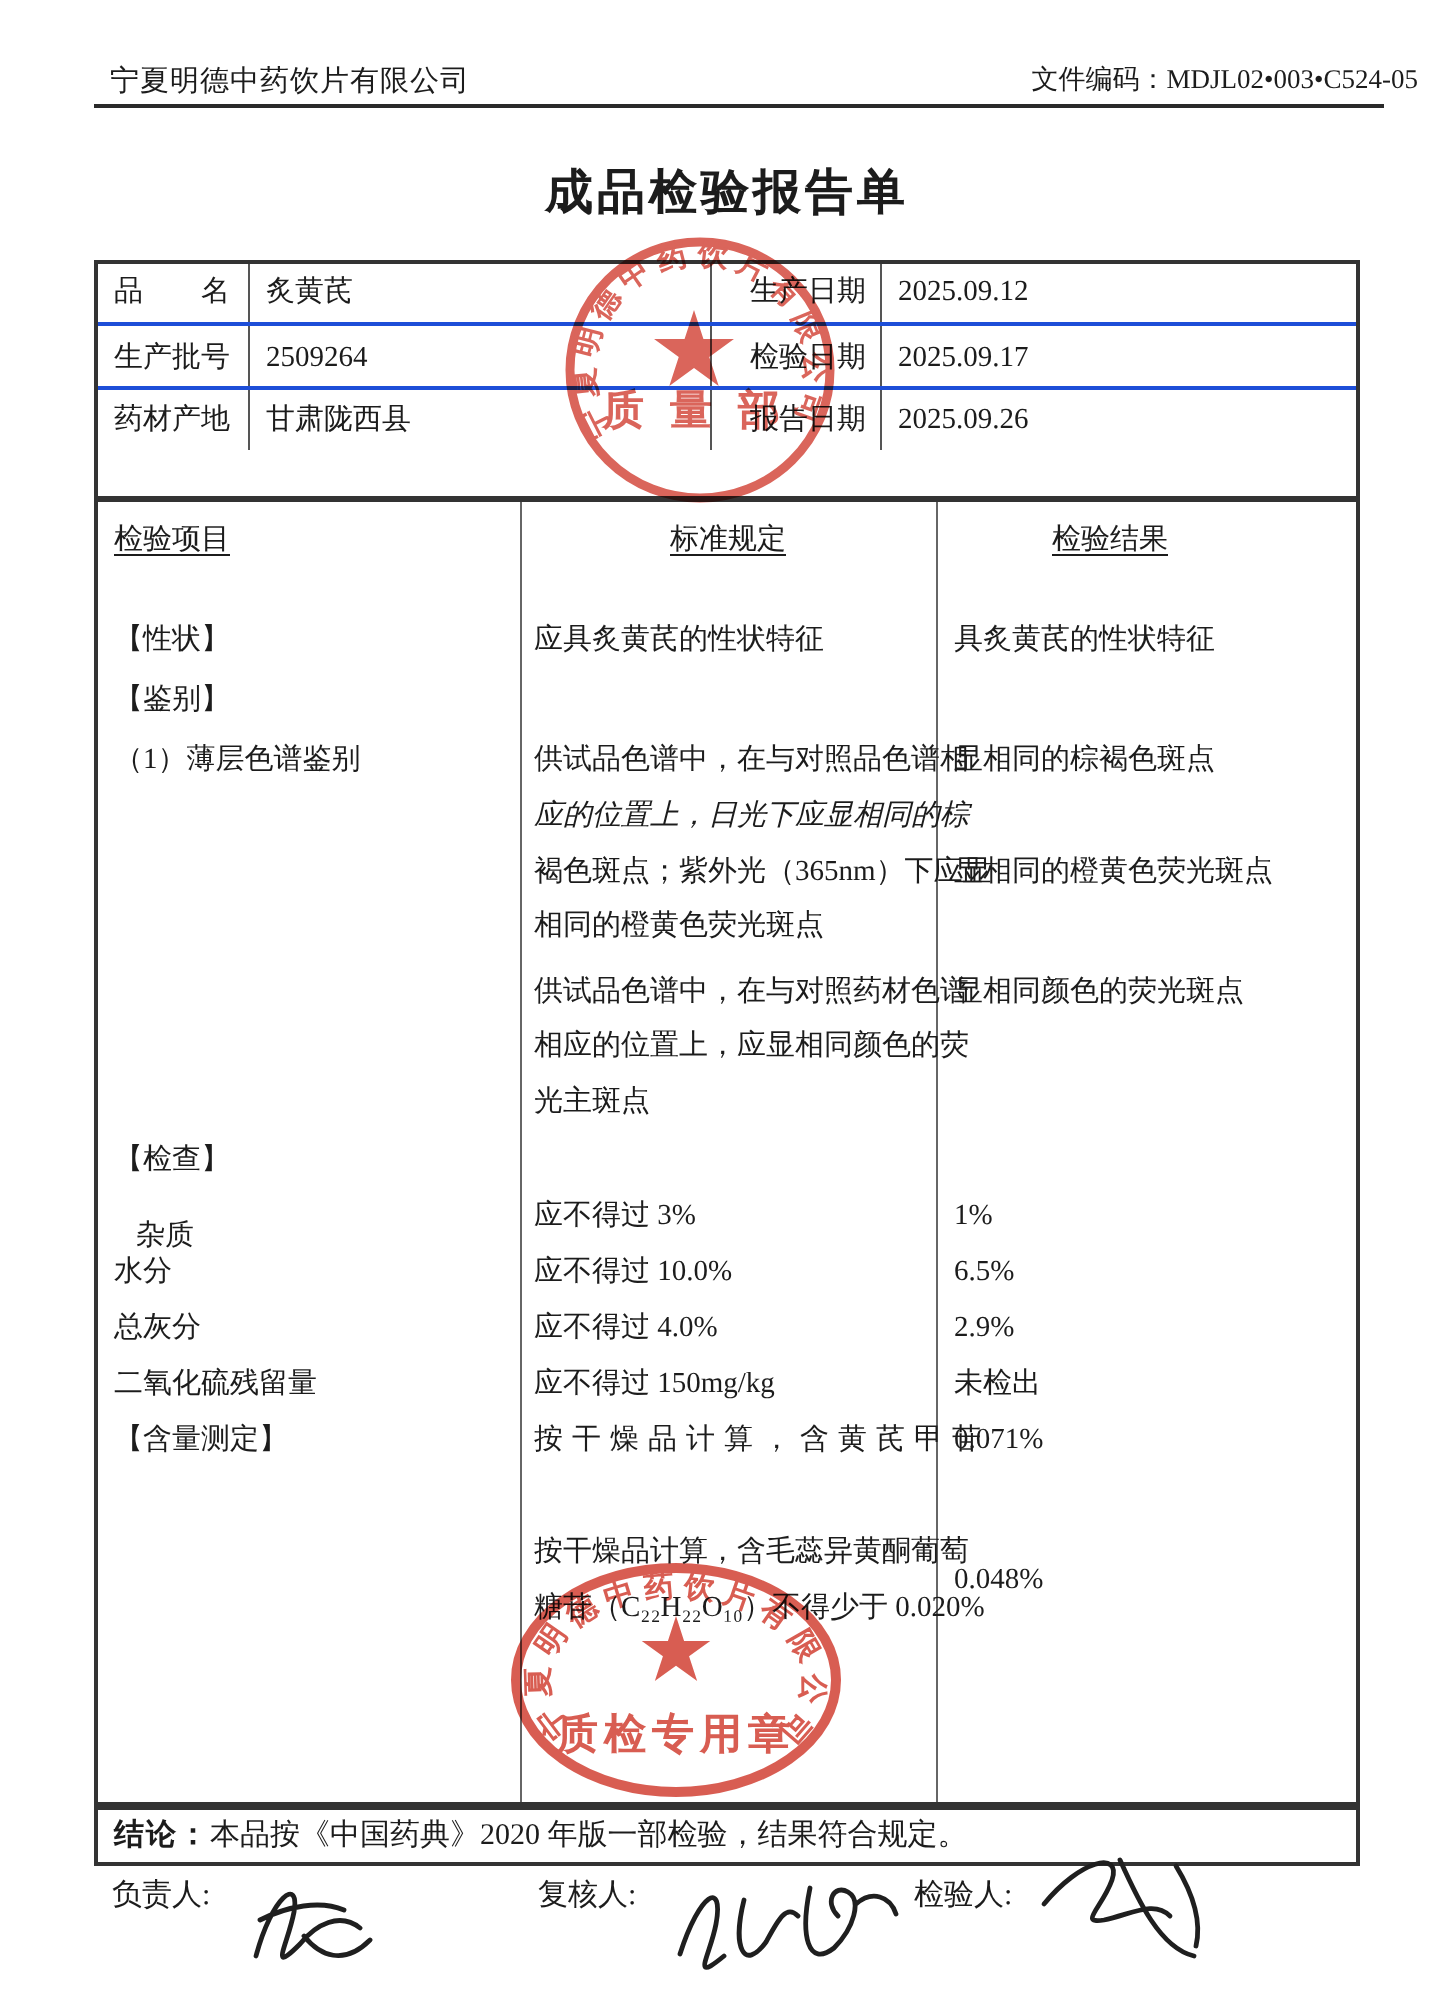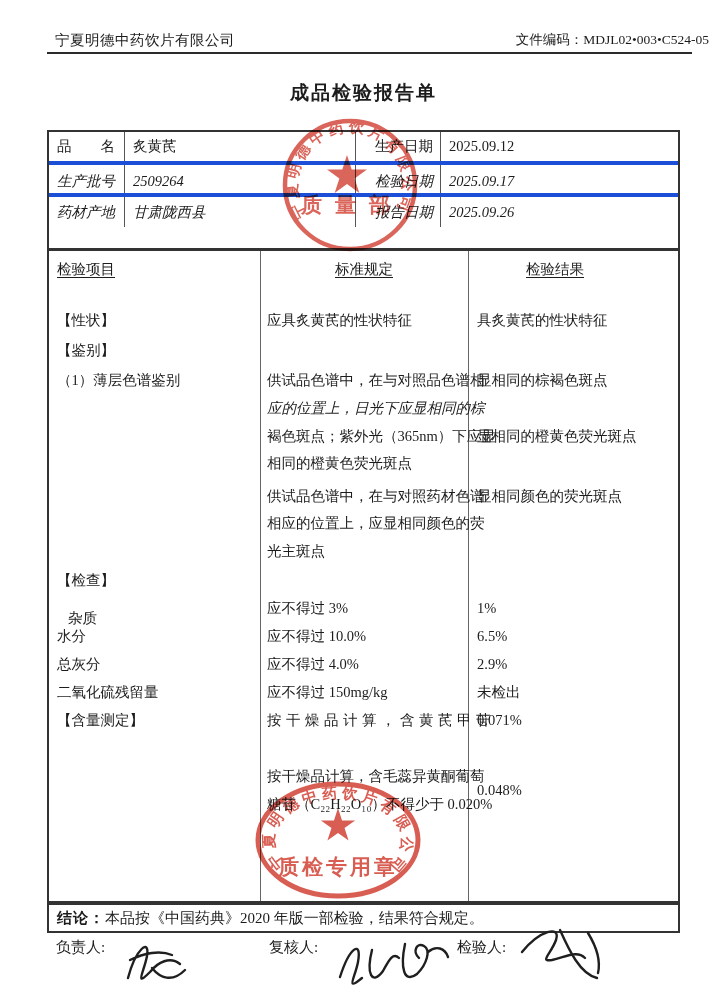--- a/index.html
+++ b/index.html
@@ -6,25 +6,25 @@
   body{
     width:727px;height:1000px;background:#ffffff;position:relative;
     font-family:"Liberation Serif","DejaVu Serif",serif;color:#1c1c1c;
     overflow:hidden;
   }
   .abs{position:absolute;}
   
   .company{left:55px;top:31px;font-size:14.5px;letter-spacing:.5px;}
   .filecode{right:18px;top:31px;font-size:13.5px;}
   .hrule{left:47px;top:52px;width:645px;height:2px;background:#2a2a2a;}
-  .title{left:0;top:80px;width:727px;text-align:center;font-size:19px;font-weight:bold;letter-spacing:2px;}
+  .title{left:0;top:80px;width:727px;text-align:center;font-size:24px;font-weight:bold;letter-spacing:2px;}
   
   .info{left:47px;top:130px;width:633px;height:120px;border:2px solid #333;box-sizing:border-box;font-size:14.5px;}
   .irow{position:relative;display:flex;box-sizing:border-box;}
-  .irow+.irow{border-top:4px solid #1d4ed8;font-style:italic;}
+  .irow+.irow{border-top:2px solid #1d4ed8;}
   .icell{box-sizing:border-box;padding-left:8px;overflow:hidden;white-space:nowrap;}
   .icell.bl{border-left:1px solid #555;}
   .r1{height:29px;line-height:29px;}
   .r2{height:32px;line-height:32px;}
   .r3{height:30px;line-height:30px;}
   .r4{height:24px;line-height:24px;}
   .w1{width:75px;}.w2{width:231px;}.w3{width:85px;}.w4{flex:1;}
   .w14{width:307px;}
   .jus{display:inline-block;width:58px;text-align:justify;text-align-last:justify;}
   .ctr{text-align:center;padding-left:12px;}

